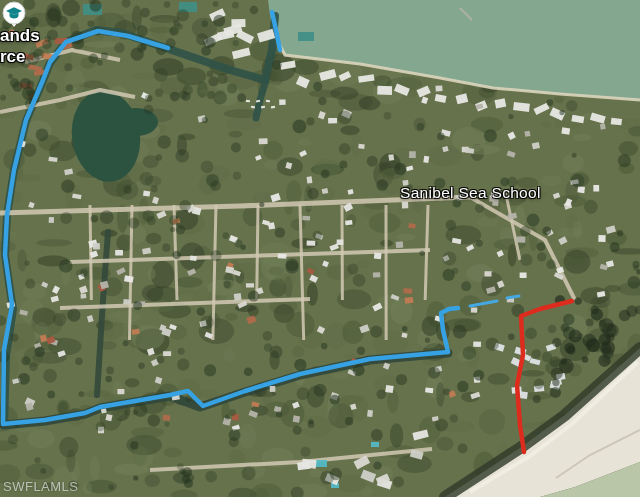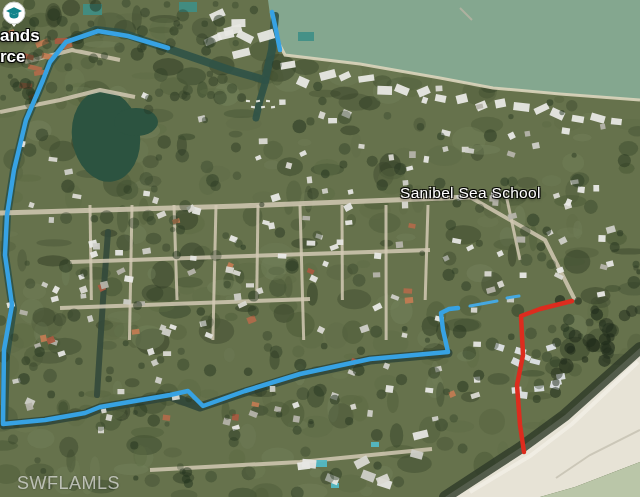--- a/index.html
+++ b/index.html
@@ -13,21 +13,21 @@
     position:absolute;color:#fff;white-space:nowrap;
     text-shadow:-1px -1px 0 rgba(0,0,0,.85),1px -1px 0 rgba(0,0,0,.85),
                 -1px 1px 0 rgba(0,0,0,.85),1px 1px 0 rgba(0,0,0,.85),
                 0 2px 3px rgba(0,0,0,.5);
   }
   .poi-label{left:372px;top:184px;font-size:15.5px;font-weight:normal;letter-spacing:.3px;cursor:pointer;margin-left:28px;}
   .partial-label{left:0;font-size:17px;font-weight:bold;line-height:20px;}
   .partial-1{top:26px;}
   .partial-2{top:47px;text-align:center;}
   .watermark{
-    position:absolute;left:17px;bottom:3px;font-size:18px;letter-spacing:.5px;
+    position:absolute;left:3px;bottom:3px;font-size:13px;letter-spacing:.5px;
     color:rgba(255,255,255,.62);text-shadow:0 0 2px rgba(0,0,0,.35);
   }
   .school-pin{position:absolute;left:513px;top:175px;width:28px;height:31px;cursor:pointer;}
 </style>
 </head>
 <body>
 
 <div class="map-wrap">
 
   <svg id="terrain" width="640" height="497" viewBox="0 0 640 497">

